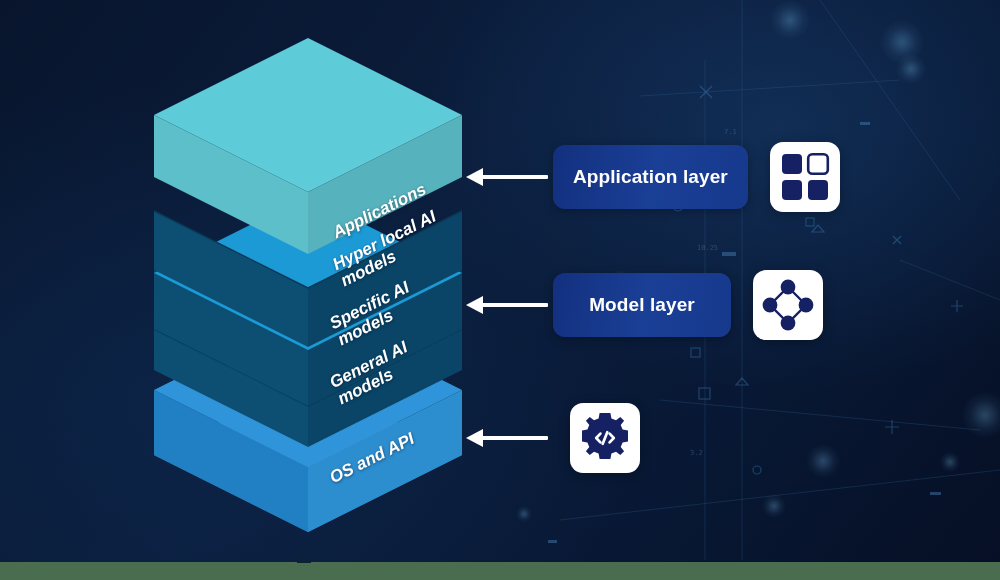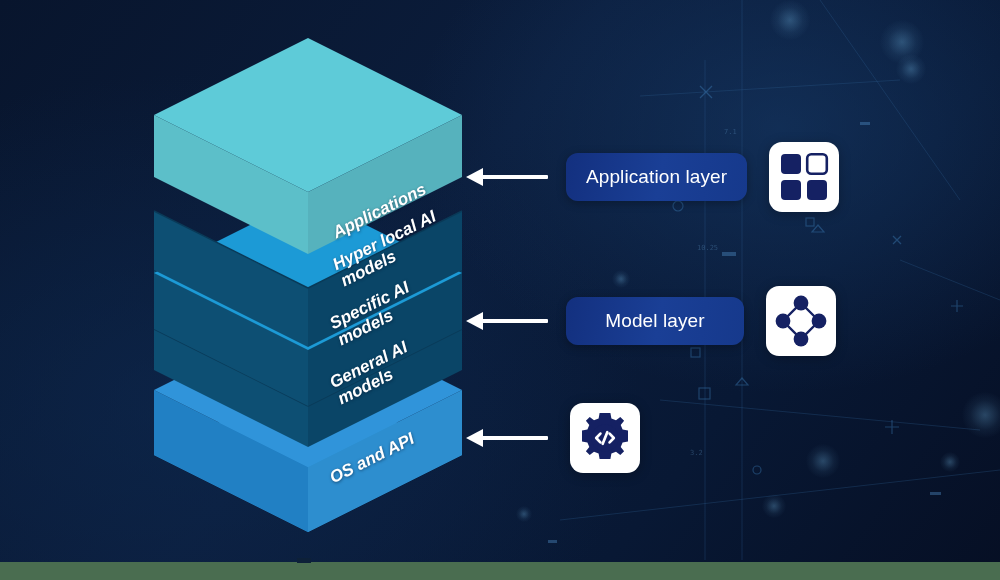--- a/index.html
+++ b/index.html
@@ -51,32 +51,33 @@
   }
   .arrow .head {
     position:absolute; left:0; top:0;
     width:0; height:0;
     border-top:9px solid transparent;
     border-bottom:9px solid transparent;
     border-right:17px solid #ffffff;
   }
 
   .badge {
-    margin-left:18px;
-    height:48px;
+    margin-left:5px;
+    height:64px;
     padding:0 20px;
     min-width:178px;
     display:flex; align-items:center; justify-content:center;
     border-radius:12px;
     background:linear-gradient(100deg,#13307f 0%,#1a3f96 52%,#16398c 100%);
     color:#ffffff;
     font-size:19px;
     letter-spacing:.1px;
     white-space:nowrap;
     box-shadow:0 2px 10px rgba(0,0,0,0.30);
+    font-weight:bold;
   }
 
   .icon-tile {
     margin-left:22px;
     width:70px; height:70px;
     background:#ffffff;
     border-radius:13px;
     display:flex; align-items:center; justify-content:center;
     flex:0 0 auto;
     box-shadow:0 2px 12px rgba(0,0,0,0.28);
@@ -210,21 +211,21 @@
     <div class="icon-tile">
       <svg width="52" height="52" viewBox="0 0 52 52">
         <rect x="3" y="3" width="20" height="20" rx="4" fill="#152163"></rect>
         <rect x="29.2" y="3.2" width="19.6" height="19.6" rx="4" fill="#ffffff" stroke="#152163" stroke-width="2.6"></rect>
         <rect x="3" y="29" width="20" height="20" rx="4" fill="#152163"></rect>
         <rect x="29" y="29" width="20" height="20" rx="4" fill="#152163"></rect>
       </svg>
     </div>
   </div>
 
-  <div class="row" style="left:466px;top:286px;">
+  <div class="row" style="left:466px;top:270px;">
     <div class="arrow">
       <div class="shaft"></div>
         <div class="head"></div>
     </div>
     <div class="badge">Model layer</div>
     <div class="icon-tile">
       <svg width="52" height="52" viewBox="0 0 52 52">
         <g stroke="#152163" stroke-width="2.4" fill="none">
           <path d="M26 8 L44 26 L26 44 L8 26 Z"></path>
         </g>

